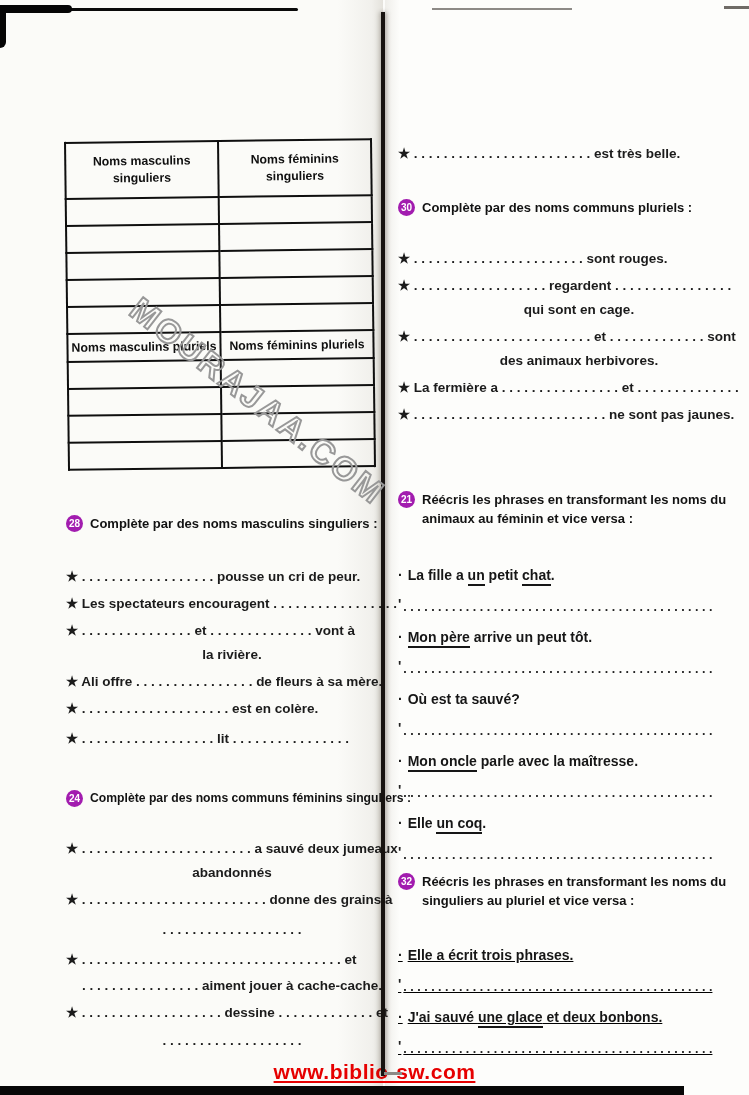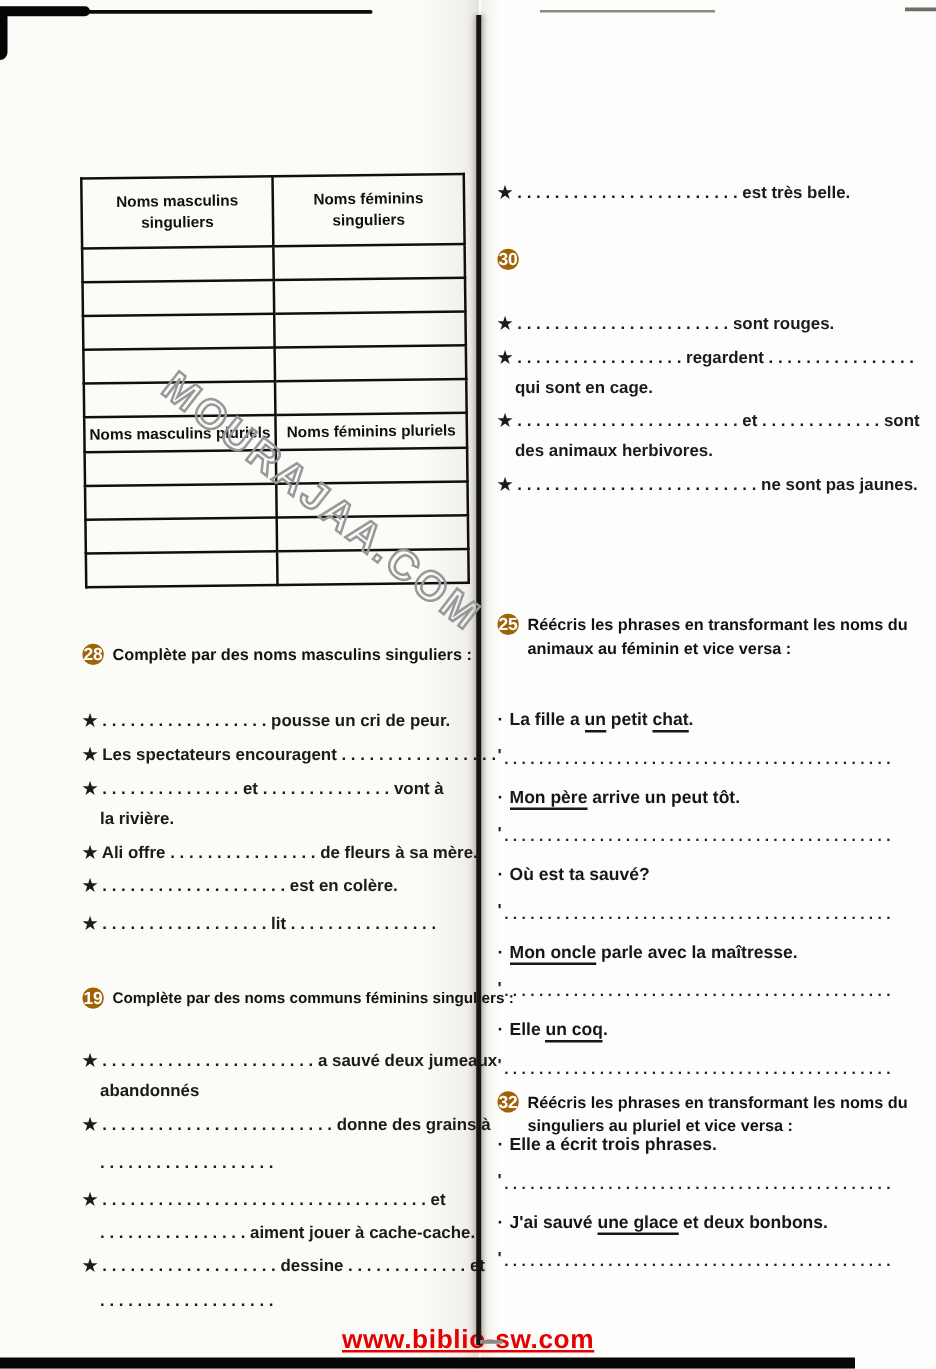--- a/index.html
+++ b/index.html
@@ -30,27 +30,27 @@
   .h2 td{height:26px;white-space:nowrap;}
   .erow td{height:25px;}
   .c1{width:50%;}
 
   
   .watermark{position:absolute;left:146px;top:290px;transform:rotate(38deg);transform-origin:0 0;font-size:33px;font-weight:bold;letter-spacing:3px;color:rgba(255,255,255,.05);-webkit-text-stroke:2px #989898;text-stroke:2px #989898;white-space:nowrap;z-index:5;}
 
   
   .block{position:absolute;}
   .exh{display:flex;align-items:flex-start;gap:7px;white-space:nowrap;}
-  .badge{flex:0 0 auto;display:inline-block;width:17px;height:17px;border-radius:50%;background:#a16207;color:#fff;font-size:14px;font-weight:bold;text-align:center;line-height:17px;margin-top:1px;}
+  .badge{flex:0 0 auto;display:inline-block;width:17px;height:17px;border-radius:50%;background:#a21caf;color:#fff;font-size:10px;font-weight:bold;text-align:center;line-height:17px;margin-top:1px;}
   .ext{font-weight:bold;font-size:13px;color:#121212;line-height:19px;}
   .ext2 .t2{display:block;}
   .ext-sm{font-size:12.2px;}
 
   .line{white-space:nowrap;font-weight:bold;font-size:13.5px;color:#1b1b1b;line-height:16px;margin-bottom:11px;}
-  .ind{padding-left:14px;}
+  .ind{padding-left:14px;text-align:center;}
 
   .sent{white-space:nowrap;font-weight:bold;font-size:14px;color:#161616;line-height:18px;margin-bottom:13px;}
   .sent .blt{margin-right:5px;}
   .u{border-bottom:2px solid #161616;padding-bottom:1px;}
   .ans{white-space:nowrap;font-weight:bold;font-size:12.5px;color:#222;line-height:15px;margin-bottom:13px;}
   .ans .tick{font-size:14px;vertical-align:2px;margin-right:2px;}
 </style>
 </head>
 <body>
 
@@ -128,21 +128,21 @@
     <div class="line">★ Les spectateurs encouragent . . . . . . . . . . . . . . . . .</div>
     <div class="line" style="margin-bottom:8px;">★ . . . . . . . . . . . . . . .  et . . . . . . . . . . . . . .  vont à</div>
     <div class="line ind">la rivière.</div>
     <div class="line">★ Ali offre . . . . . . . . . . . . . . . .  de  fleurs à sa mère.</div>
     <div class="line" style="margin-bottom:14px;">★ . . . . . . . . . . . . . . . . . . . .  est en colère.</div>
     <div class="line">★ . . . . . . . . . . . . . . . . . .  lit . . . . . . . . . . . . . . . .</div>
   </div>
 
   <div class="block" style="left:66px;top:789px;width:320px;">
     <div class="exh">
-      <span class="badge">19</span>
+      <span class="badge">24</span>
       <span class="ext ext-sm">Complète par des noms communs féminins singuliers :</span>
     </div>
   </div>
   <div class="block" style="left:66px;top:841px;width:318px;">
     <div class="line" style="margin-bottom:8px;">★ . . . . . . . . . . . . . . . . . . . . . . .  a sauvé deux jumeaux</div>
     <div class="line ind">abandonnés</div>
     <div class="line" style="margin-bottom:14px;">★ . . . . . . . . . . . . . . . . . . . . . . . . .  donne des grains à</div>
     <div class="line ind" style="margin-bottom:14px;">. . . . . . . . . . . . . . . . . . .</div>
     <div class="line" style="margin-bottom:10px;">★ . . . . . . . . . . . . . . . . . . . . . . . . . . . . . . . . . . .  et</div>
     <div class="line ind">. . . . . . . . . . . . . . . .  aiment jouer à cache-cache.</div>
@@ -150,34 +150,36 @@
     <div class="line ind">. . . . . . . . . . . . . . . . . . .</div>
   </div>
 
   <div class="block" style="left:398px;top:146px;width:348px;">
     <div class="line">★ . . . . . . . . . . . . . . . . . . . . . . . .  est très belle.</div>
   </div>
 
   <div class="block" style="left:398px;top:198px;width:348px;">
     <div class="exh">
       <span class="badge">30</span>
+      <span class="ext">Complète par des noms communs pluriels :</span>
     </div>
   </div>
   <div class="block" style="left:398px;top:251px;width:348px;">
     <div class="line">★ . . . . . . . . . . . . . . . . . . . . . . .  sont rouges.</div>
     <div class="line" style="margin-bottom:8px;">★ . . . . . . . . . . . . . . . . . .  regardent . . . . . . . . . . . . . . . .</div>
     <div class="line ind">qui sont en cage.</div>
     <div class="line" style="margin-bottom:8px;">★ . . . . . . . . . . . . . . . . . . . . . . . .  et  . . . . . . . . . . . . .  sont</div>
     <div class="line ind">des animaux herbivores.</div>
+    <div class="line">★ La fermière a . . . . . . . . . . . . . . . .   et . . . . . . . . . . . . . .</div>
     <div class="line">★ . . . . . . . . . . . . . . . . . . . . . . . . . .  ne sont pas jaunes.</div>
   </div>
 
   <div class="block" style="left:398px;top:490px;width:348px;">
     <div class="exh">
-      <span class="badge">25</span>
+      <span class="badge">21</span>
       <span class="ext ext2">
         <span class="t1">Réécris les phrases en transformant les noms du</span>
         <span class="t2">animaux au féminin et vice versa :</span>
       </span>
     </div>
   </div>
   <div class="block" style="left:398px;top:566px;width:348px;">
     <div class="sent">
       <span class="blt">·</span><span>La fille a </span><span class="u">un</span><span> petit </span><span class="u">chat</span><span>.</span>
     </div>
@@ -202,21 +204,21 @@
 
   <div class="block" style="left:398px;top:872px;width:348px;">
     <div class="exh">
       <span class="badge">32</span>
       <span class="ext ext2">
         <span class="t1">Réécris les phrases en transformant les noms du</span>
         <span class="t2">singuliers au pluriel et vice versa :</span>
       </span>
     </div>
   </div>
-  <div class="block" style="left:398px;top:906px;width:348px;">
+  <div class="block" style="left:398px;top:946px;width:348px;text-decoration:underline;">
     <div class="sent">
       <span class="blt">·</span><span>Elle a écrit trois phrases.</span>
     </div>
     <div class="ans"><span class="tick">'</span><span>. . . . . . . . . . . . . . . . . . . . . . . . . . . . . . . . . . . . . . . . . . . . .</span></div>
     <div class="sent">
       <span class="blt">·</span><span>J'ai sauvé </span><span class="u">une glace</span><span> et deux bonbons.</span>
     </div>
     <div class="ans"><span class="tick">'</span><span>. . . . . . . . . . . . . . . . . . . . . . . . . . . . . . . . . . . . . . . . . . . . .</span></div>
   </div>
 

